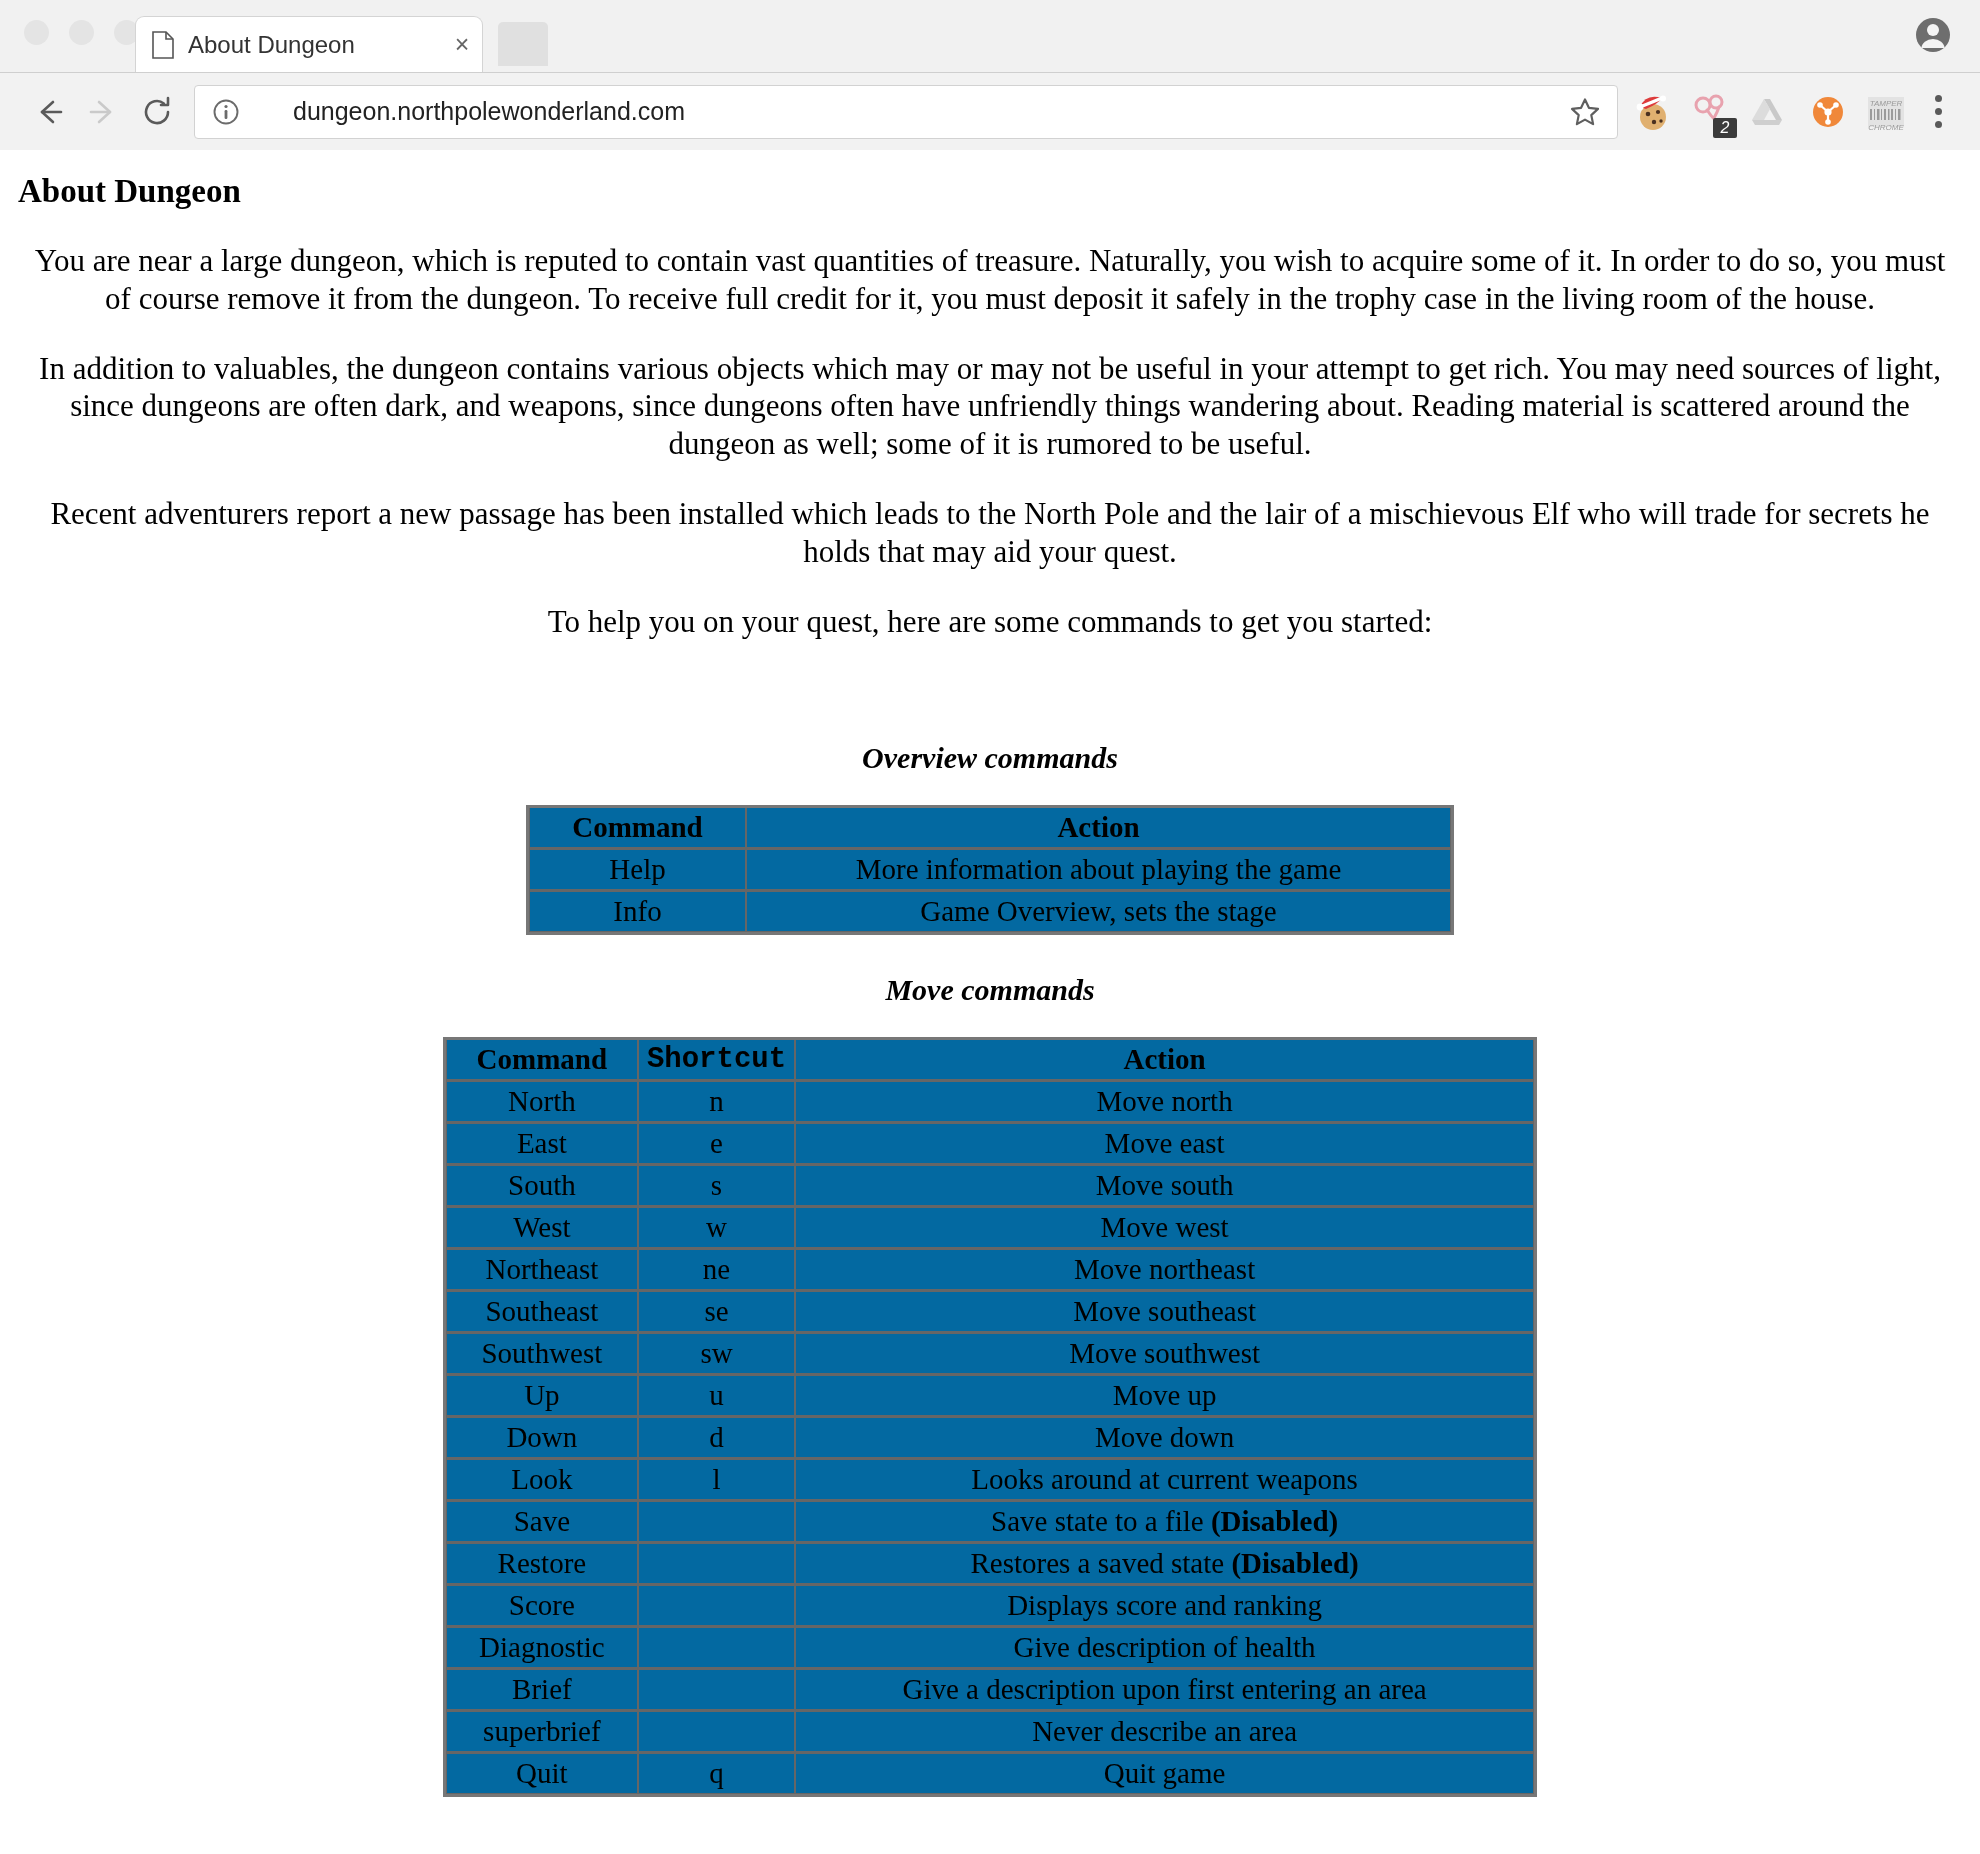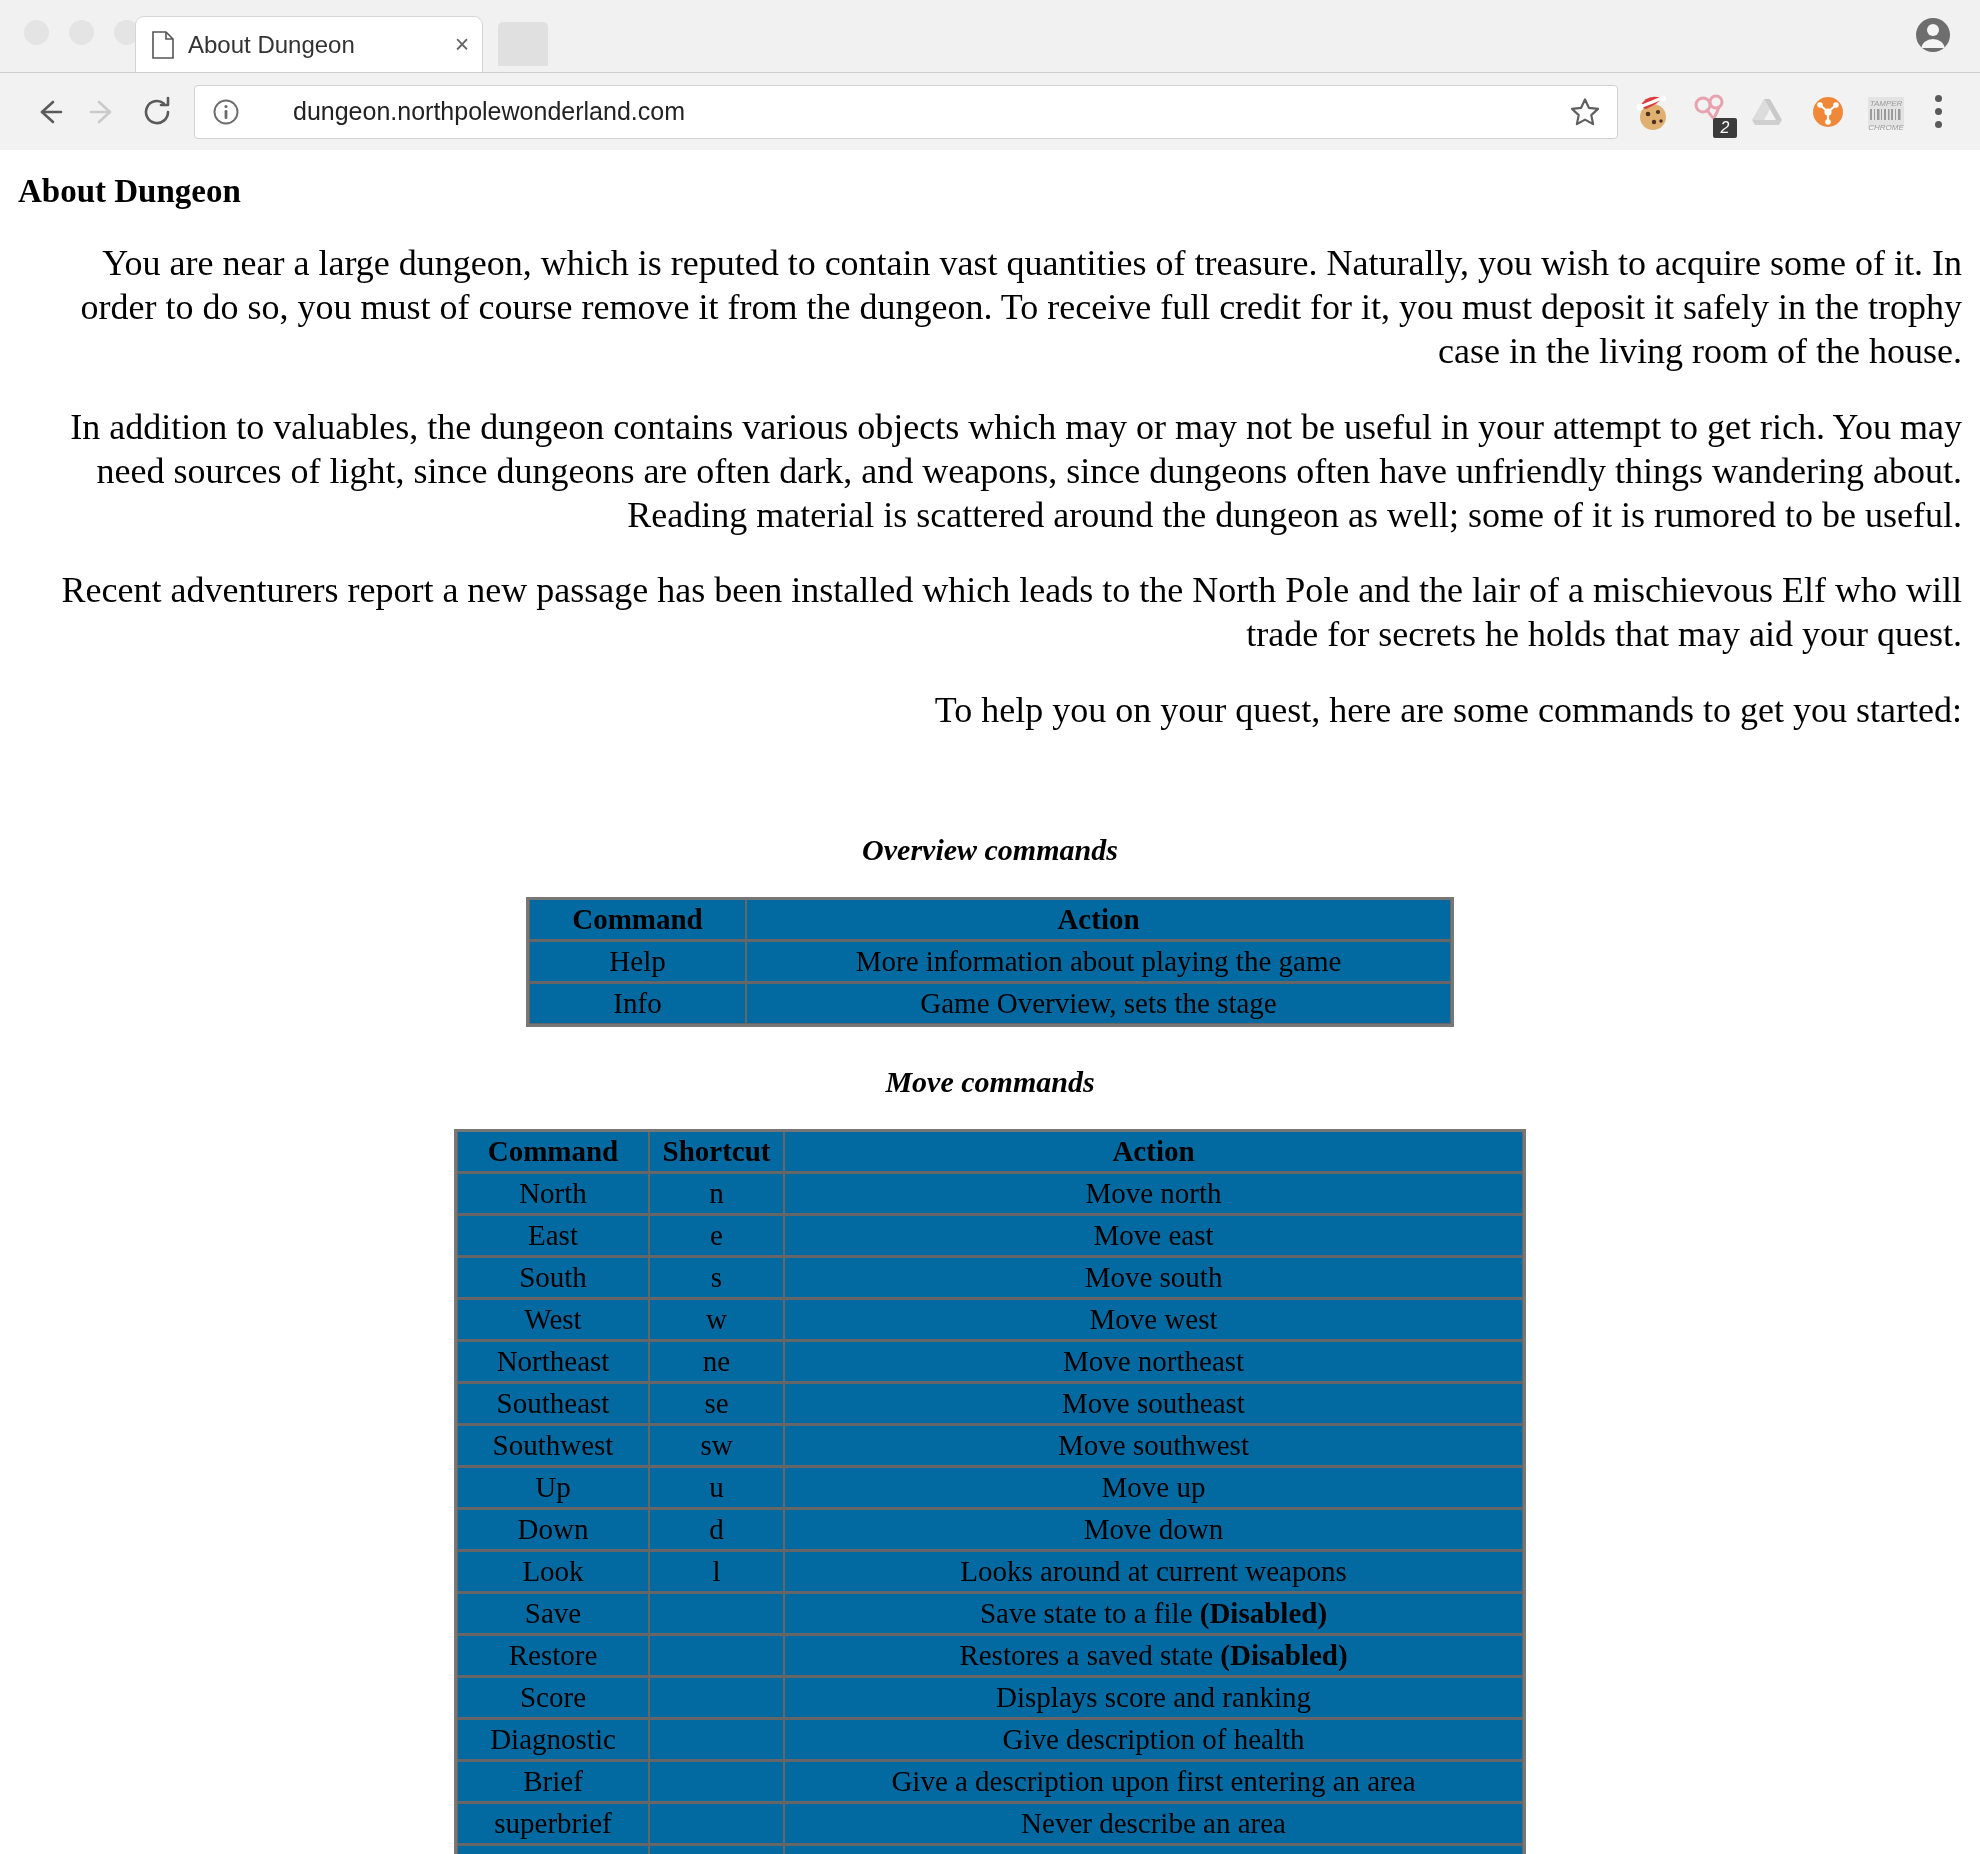--- a/index.html
+++ b/index.html
@@ -215,25 +215,25 @@
   }
   h1.doc-title {
     font-family: "Liberation Serif", "DejaVu Serif", serif;
     font-size: 33px;
     font-weight: bold;
     margin: 0 0 8px 0;
     color: #000;
   }
   p.doc-para {
     font-family: "Liberation Serif", "DejaVu Serif", serif;
-    font-size: 36px;
+    font-size: 31px;
     line-height: 1.22;
     margin: 32px 0 0 0;
     color: #000;
-    text-align: right;
+    text-align: center;
   }
   .section-title {
     font-family: "Liberation Serif", "DejaVu Serif", serif;
     font-size: 30px;
     font-weight: bold;
     font-style: italic;
     text-align: center;
     margin: 0;
     color: #000;
   }
@@ -252,21 +252,21 @@
     border-top: 2px solid #666;
     text-align: center;
     padding: 3px 8px;
     font-weight: normal;
   }
   table.cmd th { font-weight: bold; }
   table.cmd tr:first-child th { border-top: none; }
   .ov-c1 { width: 199px; }
   .ov-c2 { width: 687px; }
   .mv-c1 { width: 174px; }
-  .mv-c2 { width: 117px; }
+  .mv-c2 { width: 117px; font-family: Liberation Mono, monospace; }
   .mv-c3 { width: 721px; }
   .spacer-a { height: 100px; }
   .spacer-b { height: 30px; }
   .spacer-c { height: 38px; }
   .spacer-d { height: 30px; }
   b { font-weight: bold; }
 </style>
 </head>
 <body>
 

